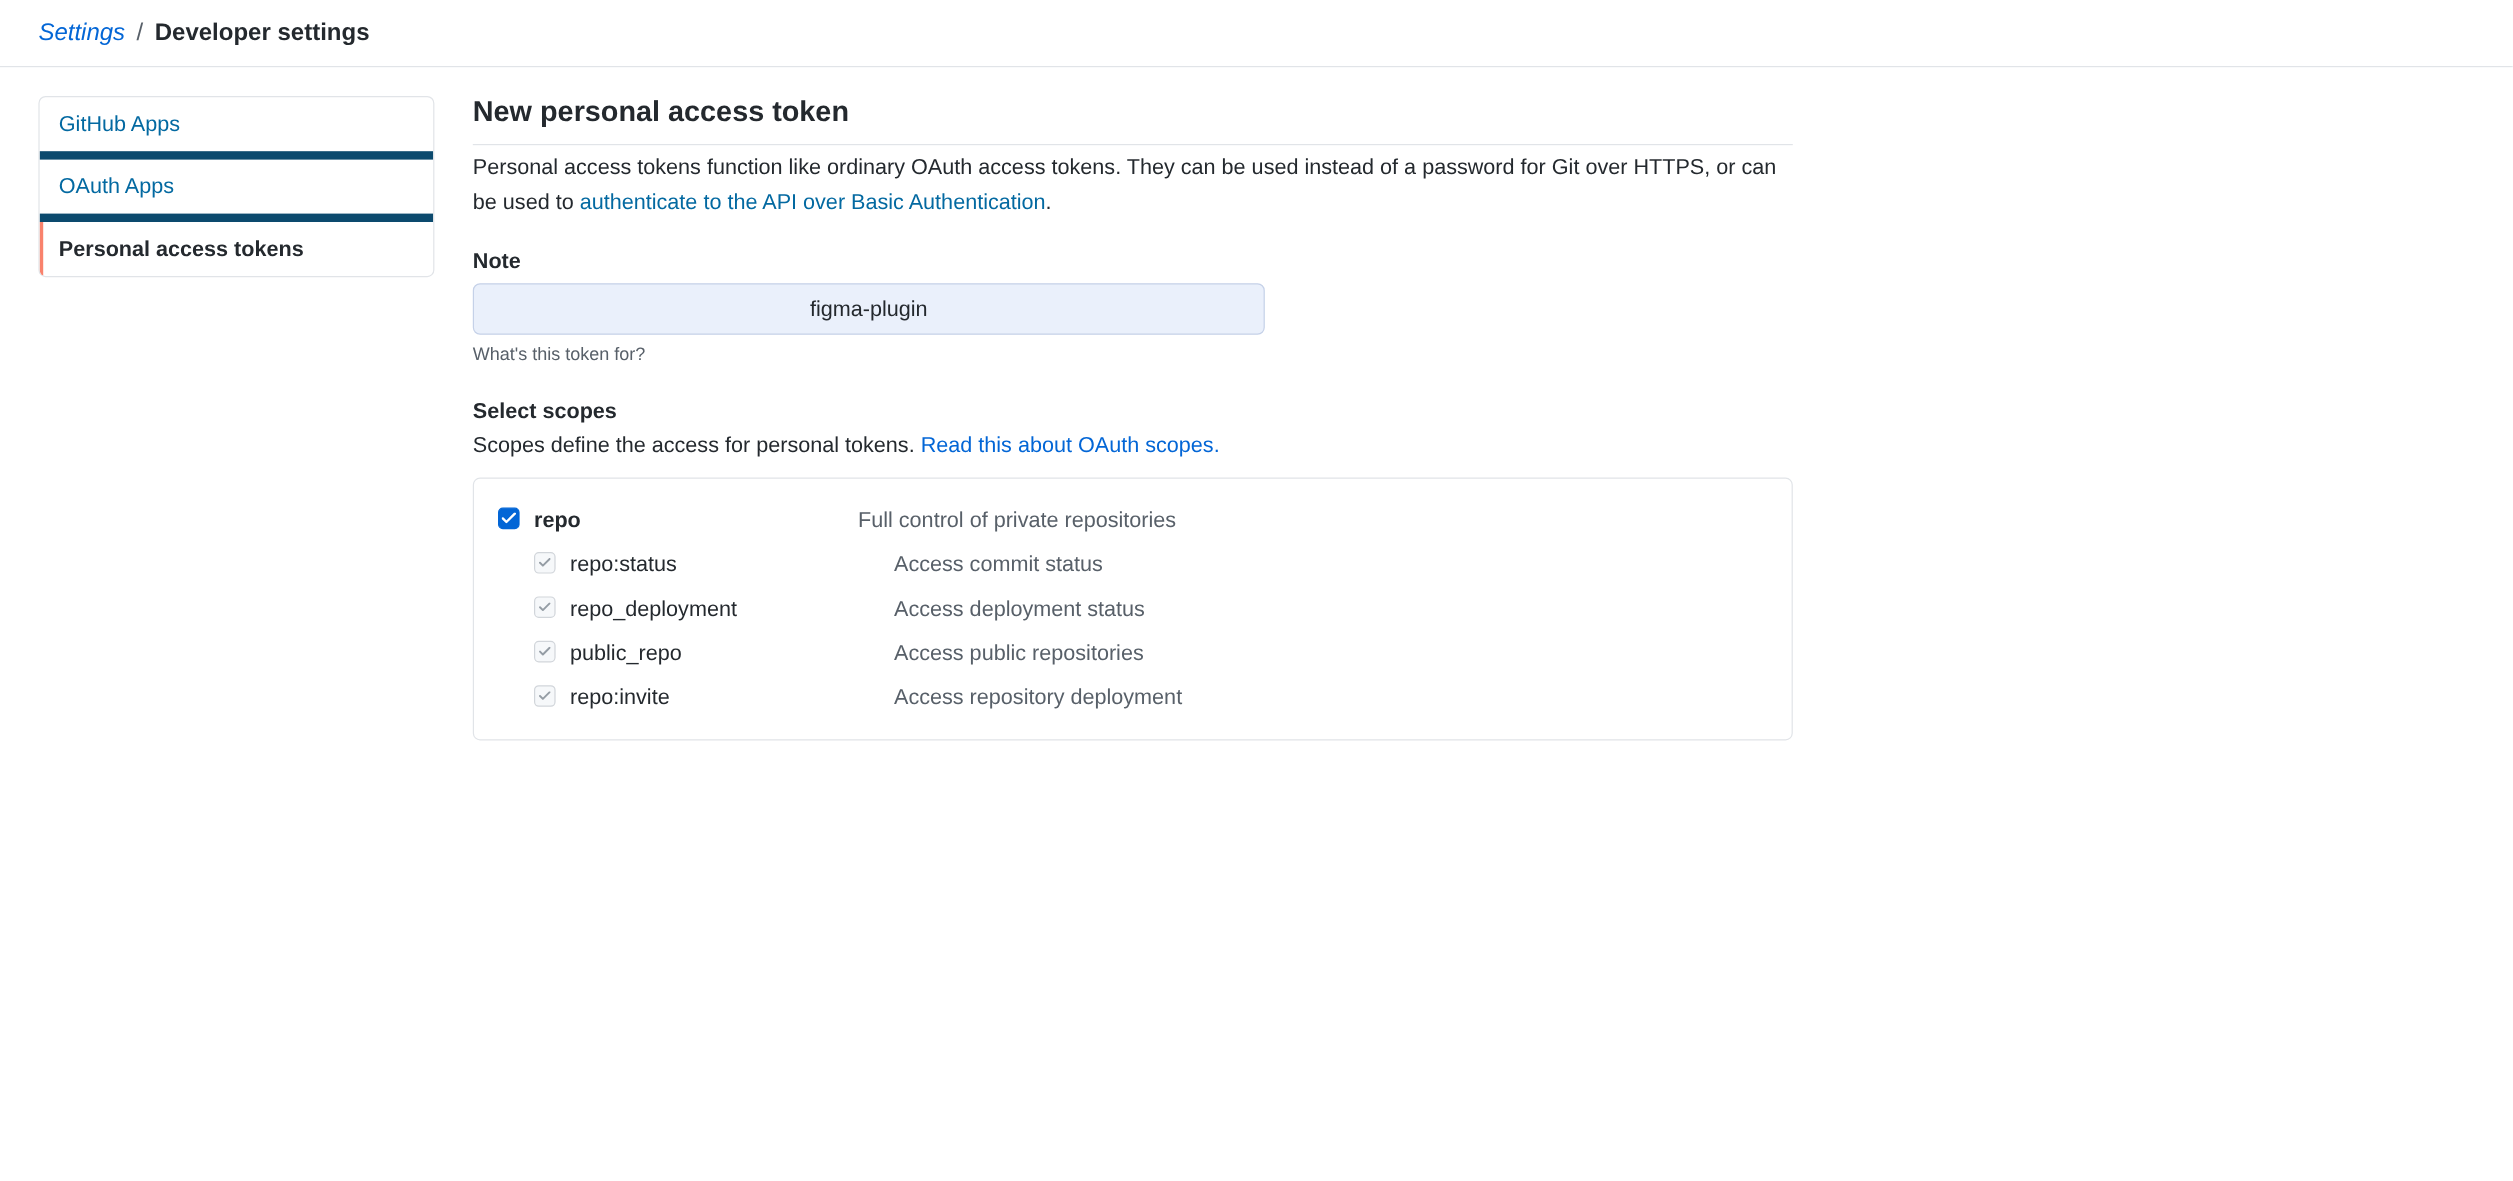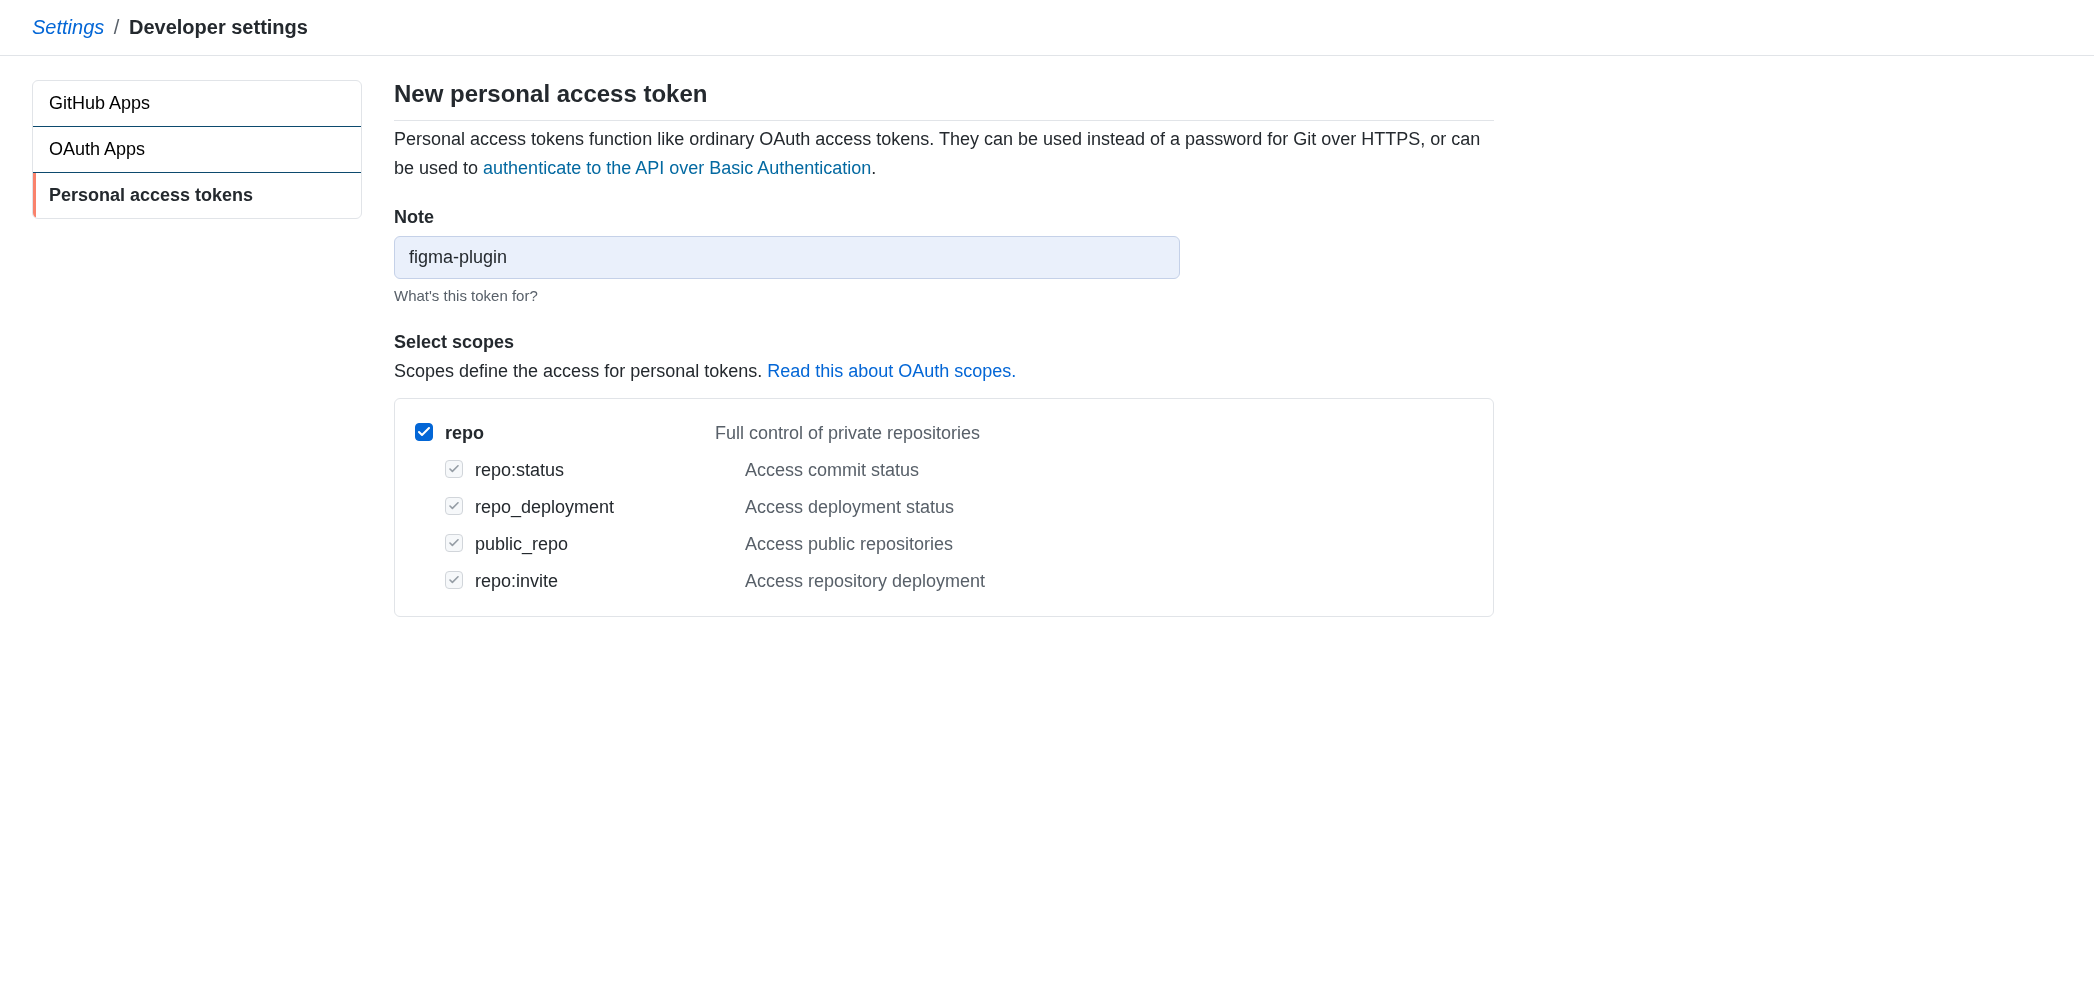--- a/index.html
+++ b/index.html
@@ -27,24 +27,24 @@
       flex-shrink: 0;
     }
     .sidebar-nav {
       border: 1px solid #e1e4e8;
       border-radius: 6px;
       overflow: hidden;
     }
     .sidebar-item {
       display: block;
       padding: 12px 16px;
-      color: #000000;
+      color: #0369a1;
       text-decoration: none;
       font-size: 18px;
-      border-bottom: 1px solid #0c4a6e;
+      border-bottom: 7px solid #0c4a6e;
       cursor: pointer;
     }
     .sidebar-item:last-child { border-bottom: none; }
     .sidebar-item.active {
       color: #24292e;
       font-weight: 600;
       border-left: 3px solid #f9826c;
       padding-left: 13px;
     }
     .main { flex: 1; max-width: 1100px; }
@@ -62,28 +62,29 @@
       margin-bottom: 24px;
     }
     .intro a { color: #0369a1; text-decoration: none; }
     .field-label {
       font-weight: 600;
       font-size: 18px;
       margin-bottom: 8px;
       display: block;
     }
     .note-input {
-      width: 786px;
+      width: 660px;
       padding: 10px 14px;
       font-size: 18px;
       border: 1px solid #c5d1e8;
       border-radius: 6px;
       background: #eaf0fb;
       color: #24292e;
       margin-bottom: 8px;
+      text-align: center;
     }
     .hint {
       color: #586069;
       font-size: 15px;
       margin-bottom: 28px;
     }
     .scopes-intro {
       font-size: 18px;
       margin-bottom: 16px;
     }

